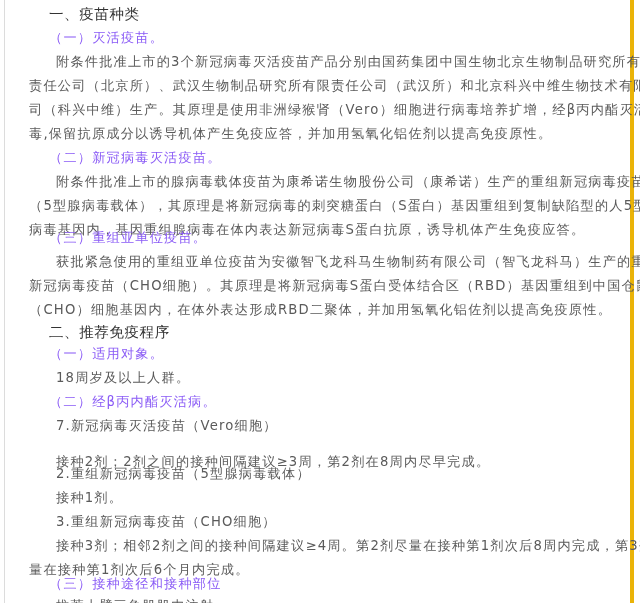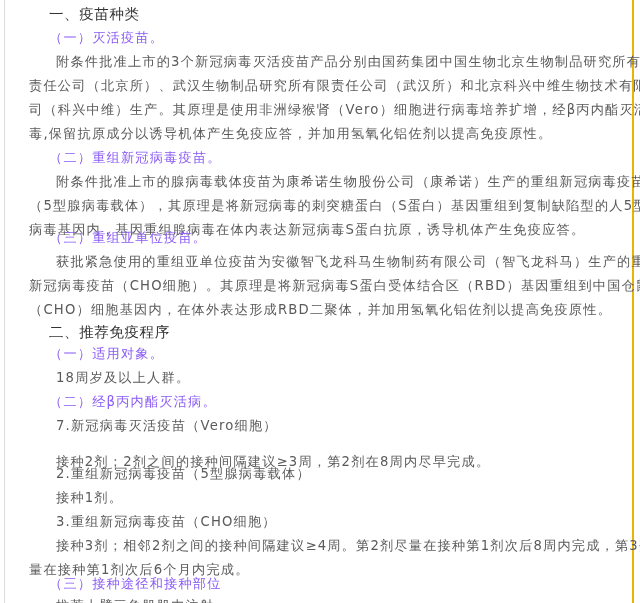--- a/index.html
+++ b/index.html
@@ -14,21 +14,21 @@
       position: relative;
       font-family: "DejaVu Sans", "Liberation Sans", sans-serif;
     }
     .frame {
       position: absolute;
       left: 4px;
       top: 0;
       width: 630px;
       height: 603px;
       border-left: 1px solid #dcdcdc;
-      border-right: 2px solid #eab308;
+      border-right: 4px solid #eab308;
       box-sizing: border-box;
       background: #ffffff;
       text-decoration: underline;
     }
     .doc {
       position: absolute;
       left: 24px;
       top: 0;
       width: 594px;
       color: #5a5a5a;
@@ -63,21 +63,21 @@
   <div class="doc">
 
     <div class="line h1" style="top:2px;">一、疫苗种类</div>
 
     <div class="line h2" style="top:26px;">（一）灭活疫苗。</div>
     <div class="line indent" style="top:50px;">附条件批准上市的3个新冠病毒灭活疫苗产品分别由国药集团中国生物北京生物制品研究所有限</div>
     <div class="line flush" style="top:74px;">责任公司（北京所）、武汉生物制品研究所有限责任公司（武汉所）和北京科兴中维生物技术有限公</div>
     <div class="line flush" style="top:98px;">司（科兴中维）生产。其原理是使用非洲绿猴肾（Vero）细胞进行病毒培养扩增，经β丙内酯灭活病</div>
     <div class="line flush" style="top:122px;">毒,保留抗原成分以诱导机体产生免疫应答，并加用氢氧化铝佐剂以提高免疫原性。</div>
 
-    <div class="line h2" style="top:146px;">（二）重组新冠病毒疫苗。</div>
+    <div class="line h2" style="top:146px;">（二）新冠病毒灭活疫苗。</div>
     <div class="line indent" style="top:170px;">附条件批准上市的腺病毒载体疫苗为康希诺生物股份公司（康希诺）生产的重组新冠病毒疫苗</div>
     <div class="line flush" style="top:194px;">（5型腺病毒载体），其原理是将新冠病毒的刺突糖蛋白（S蛋白）基因重组到复制缺陷型的人5型腺</div>
     <div class="line flush" style="top:218px;">病毒基因内，基因重组腺病毒在体内表达新冠病毒S蛋白抗原，诱导机体产生免疫应答。</div>
 
     <div class="line h2" style="top:225px; top:226px;">（三）重组亚单位疫苗。</div>
     <div class="line indent" style="top:250px;">获批紧急使用的重组亚单位疫苗为安徽智飞龙科马生物制药有限公司（智飞龙科马）生产的重组</div>
     <div class="line flush" style="top:274px;">新冠病毒疫苗（CHO细胞）。其原理是将新冠病毒S蛋白受体结合区（RBD）基因重组到中国仓鼠卵巢</div>
     <div class="line flush" style="top:298px;">（CHO）细胞基因内，在体外表达形成RBD二聚体，并加用氢氧化铝佐剂以提高免疫原性。</div>
 
     <div class="line h1" style="top:320px;text-align:right;">二、推荐免疫程序</div>

